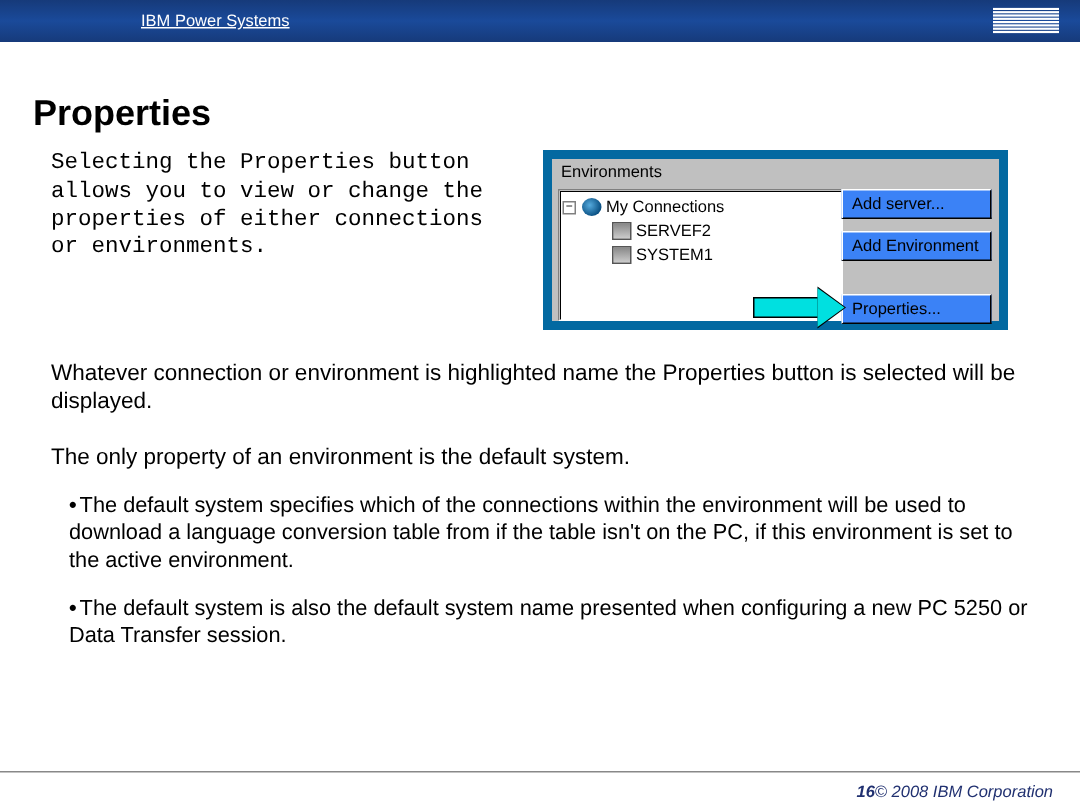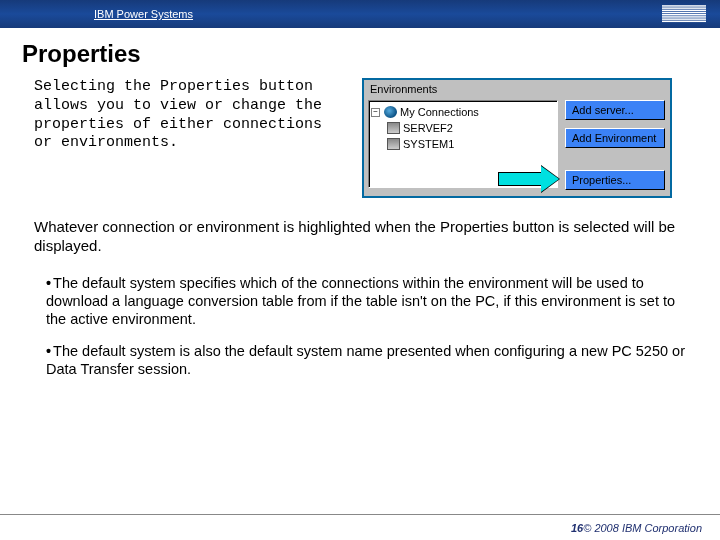--- a/index.html
+++ b/index.html
@@ -21,20 +21,21 @@
   }
   .header-title {
     color: #fff;
     font-size: 11px;
     text-decoration: underline;
     margin-left: 94px;
   }
   .ibm-logo-svg { width: 44px; height: 18px; }
   .content {
     padding: 12px 22px 0 22px;
+    margin-top: 22px;
   }
   h1.title {
     font-size: 24px;
     font-weight: bold;
     color: #000;
     margin-bottom: 10px;
   }
   .row1 {
     display: flex;
     gap: 18px;
@@ -56,21 +57,21 @@
     color: #000;
     margin-bottom: 14px;
     position: relative;
     padding-left: 0;
   }
   .bullet-dot { color: #000; font-weight: bold; margin-right: 2px; }
   
   .env-panel {
     width: 310px;
     height: 120px;
-    border: 2px solid #0369a1;
+    border: 6px solid #0369a1;
     background: #c0c0c0;
     position: relative;
     font-family: "MS Sans Serif", Tahoma, sans-serif;
   }
   .env-label {
     position: absolute;
     left: 6px; top: 3px;
     font-size: 11px;
     color: #000;
   }
@@ -87,21 +88,21 @@
     font-size: 11px;
     padding: 3px 2px;
   }
   .tree-row {
     display: flex;
     align-items: center;
     height: 16px;
     white-space: nowrap;
   }
   .tree .indent1 { padding-left: 0; }
-  .tree .indent2 { padding-left: 16px; }
+  .tree .indent2 { padding-left: 33px; }
   .minus-box {
     width: 9px; height: 9px;
     border: 1px solid #808080;
     display: inline-flex;
     align-items: center;
     justify-content: center;
     font-size: 8px;
     line-height: 1;
     margin-right: 4px;
     background: #fff;
@@ -229,21 +230,22 @@
       <div class="btn btn3">Properties...</div>
       <div class="btn btn2">Add Environment</div>
       <div class="arrow">
         <div class="arrow-head-border"></div>
         <div class="arrow-body"></div>
         <div class="arrow-head"></div>
       </div>
     </div>
   </div>
 
-  <p class="para para2">Whatever connection or environment is highlighted when the Properties button is selected will be displayed.</p>
+  <p class="para para2">Whatever connection or environment is highlighted name the Properties button is selected will be displayed.</p>
+  <p class="para para3">The only property of an environment is the default system.</p>
 
   <div class="bullets">
     <p class="bullet"><span class="bullet-dot">•</span><span>The default system specifies which of the connections within the environment will be used to download a language conversion table from if the table isn't on the PC, if this environment is set to the active environment.</span></p>
     <p class="bullet"><span class="bullet-dot">•</span><span>The default system is also the default system name presented when configuring a new PC 5250 or Data Transfer session.</span></p>
   </div>
 </div>
 
 <div class="footer">
   <span class="page-num">16</span>
   <span class="copyright">© 2008 IBM Corporation</span>

